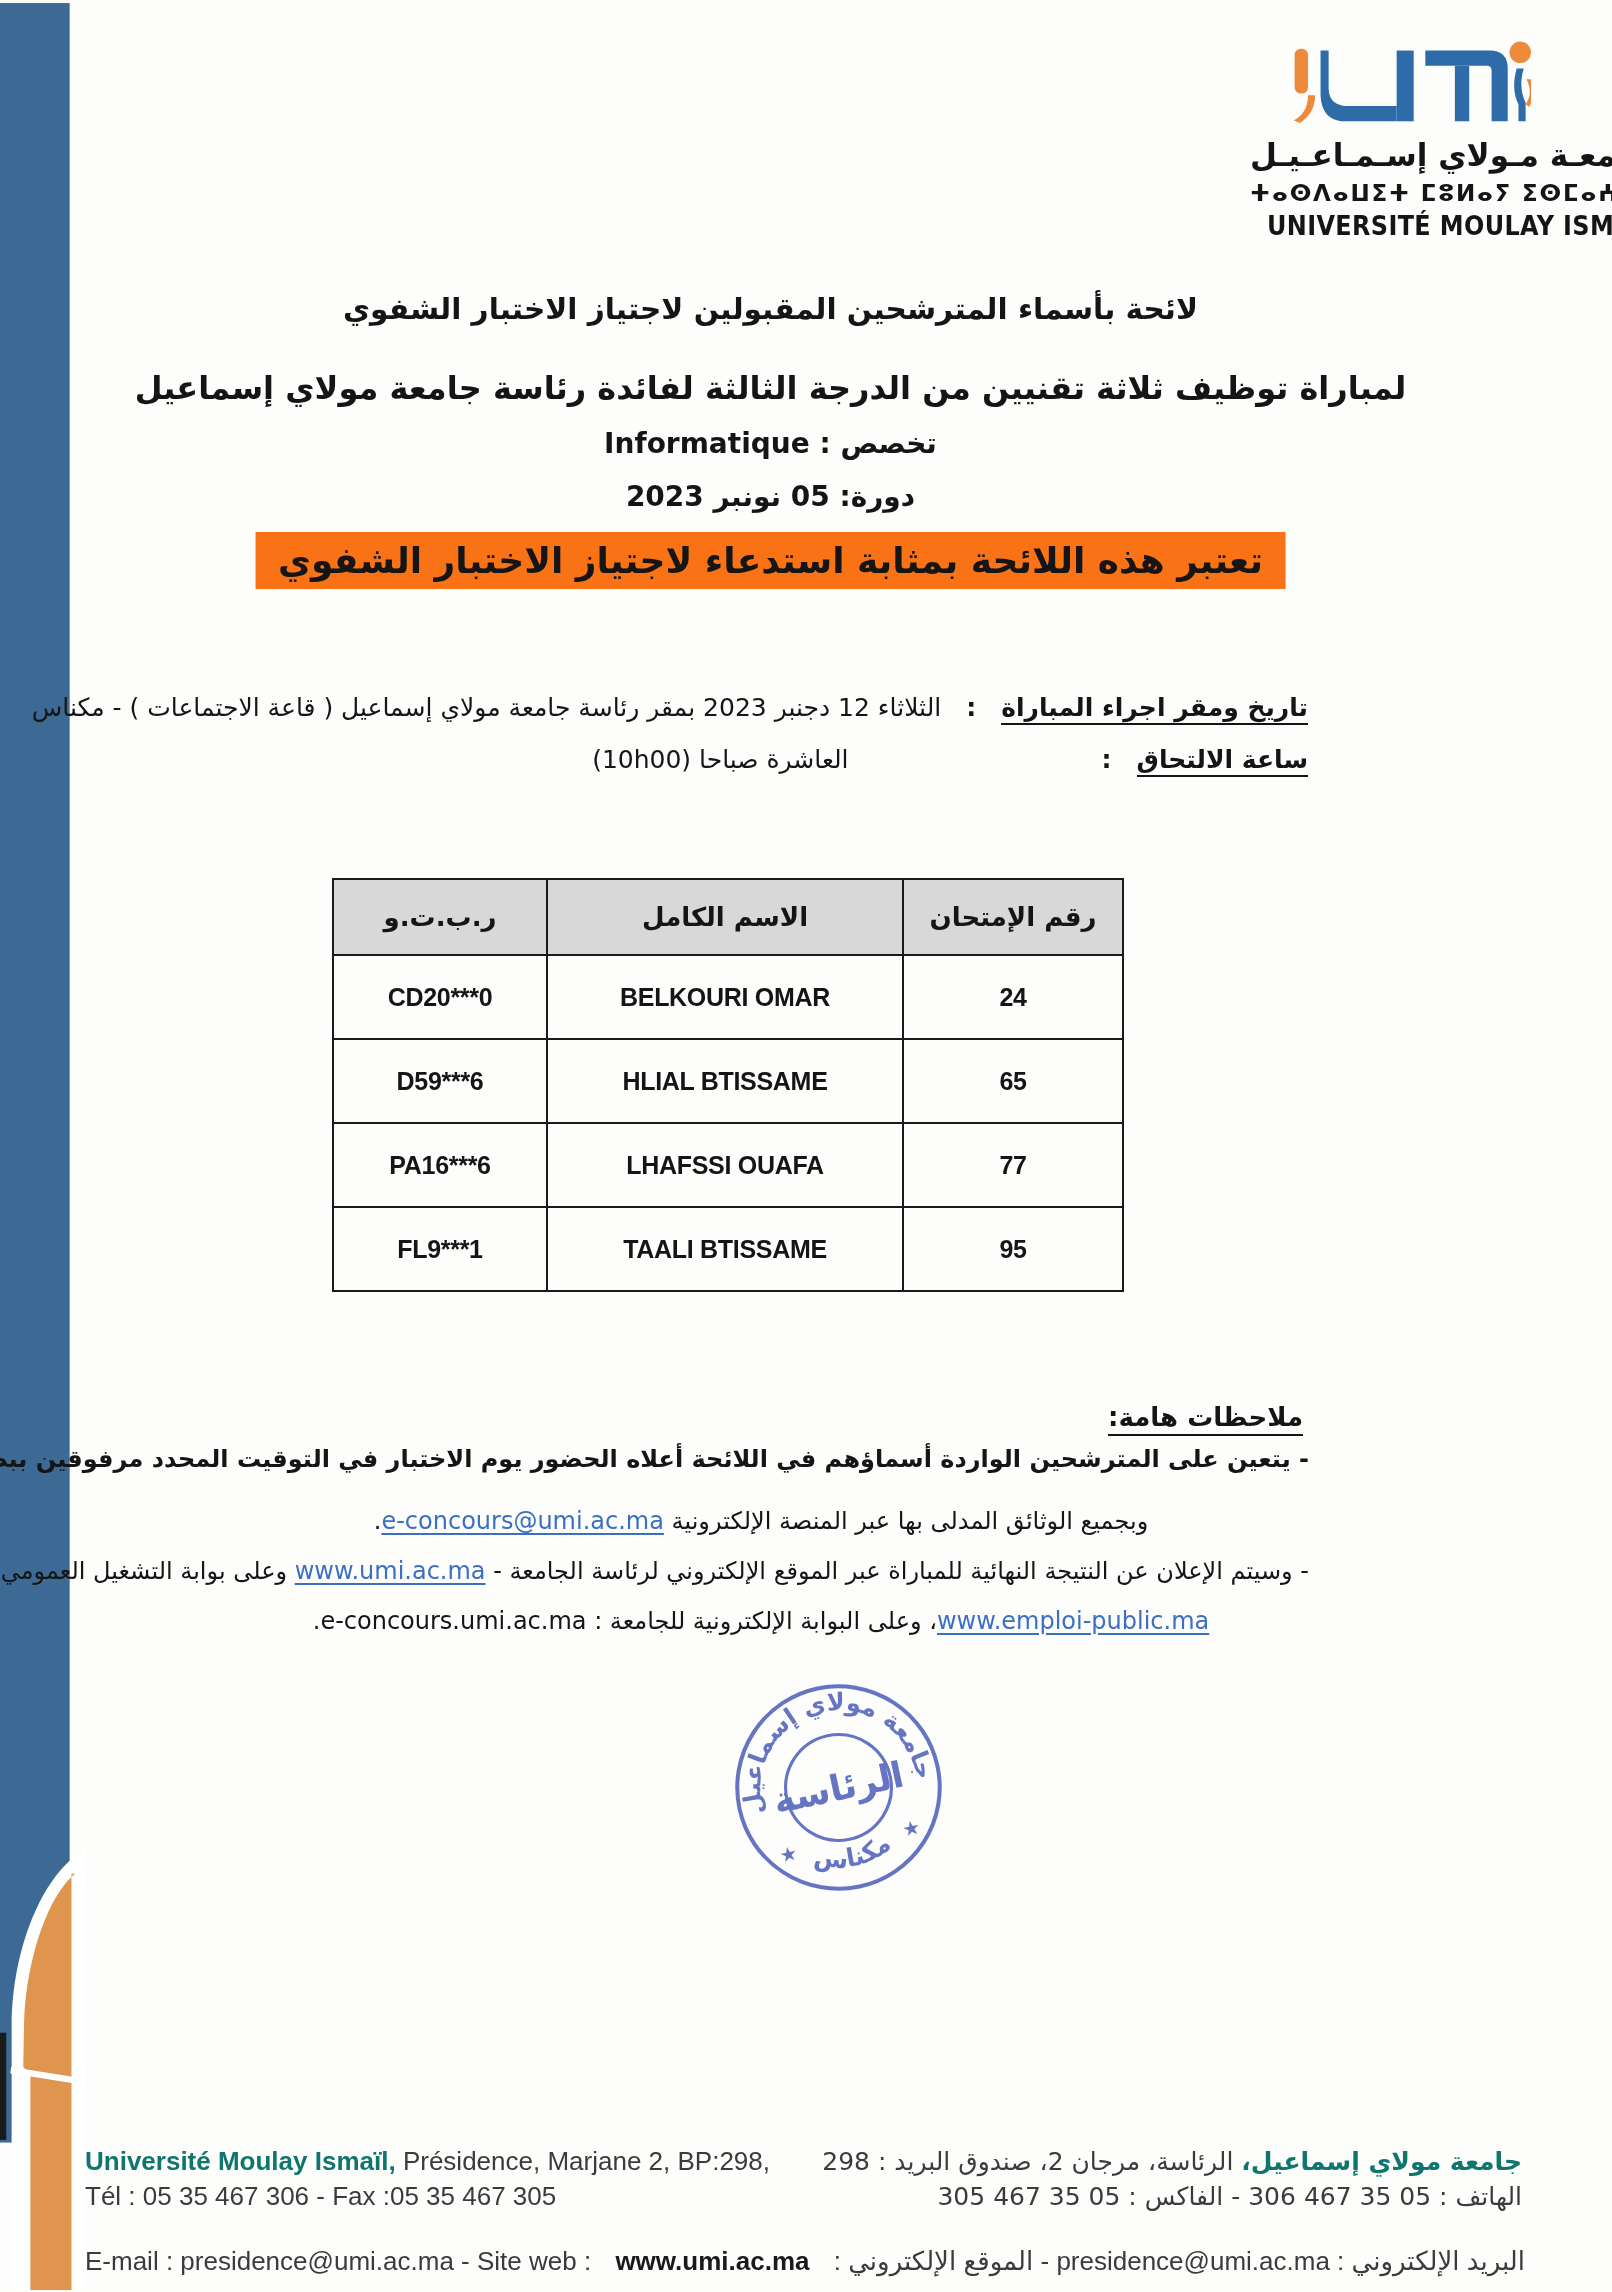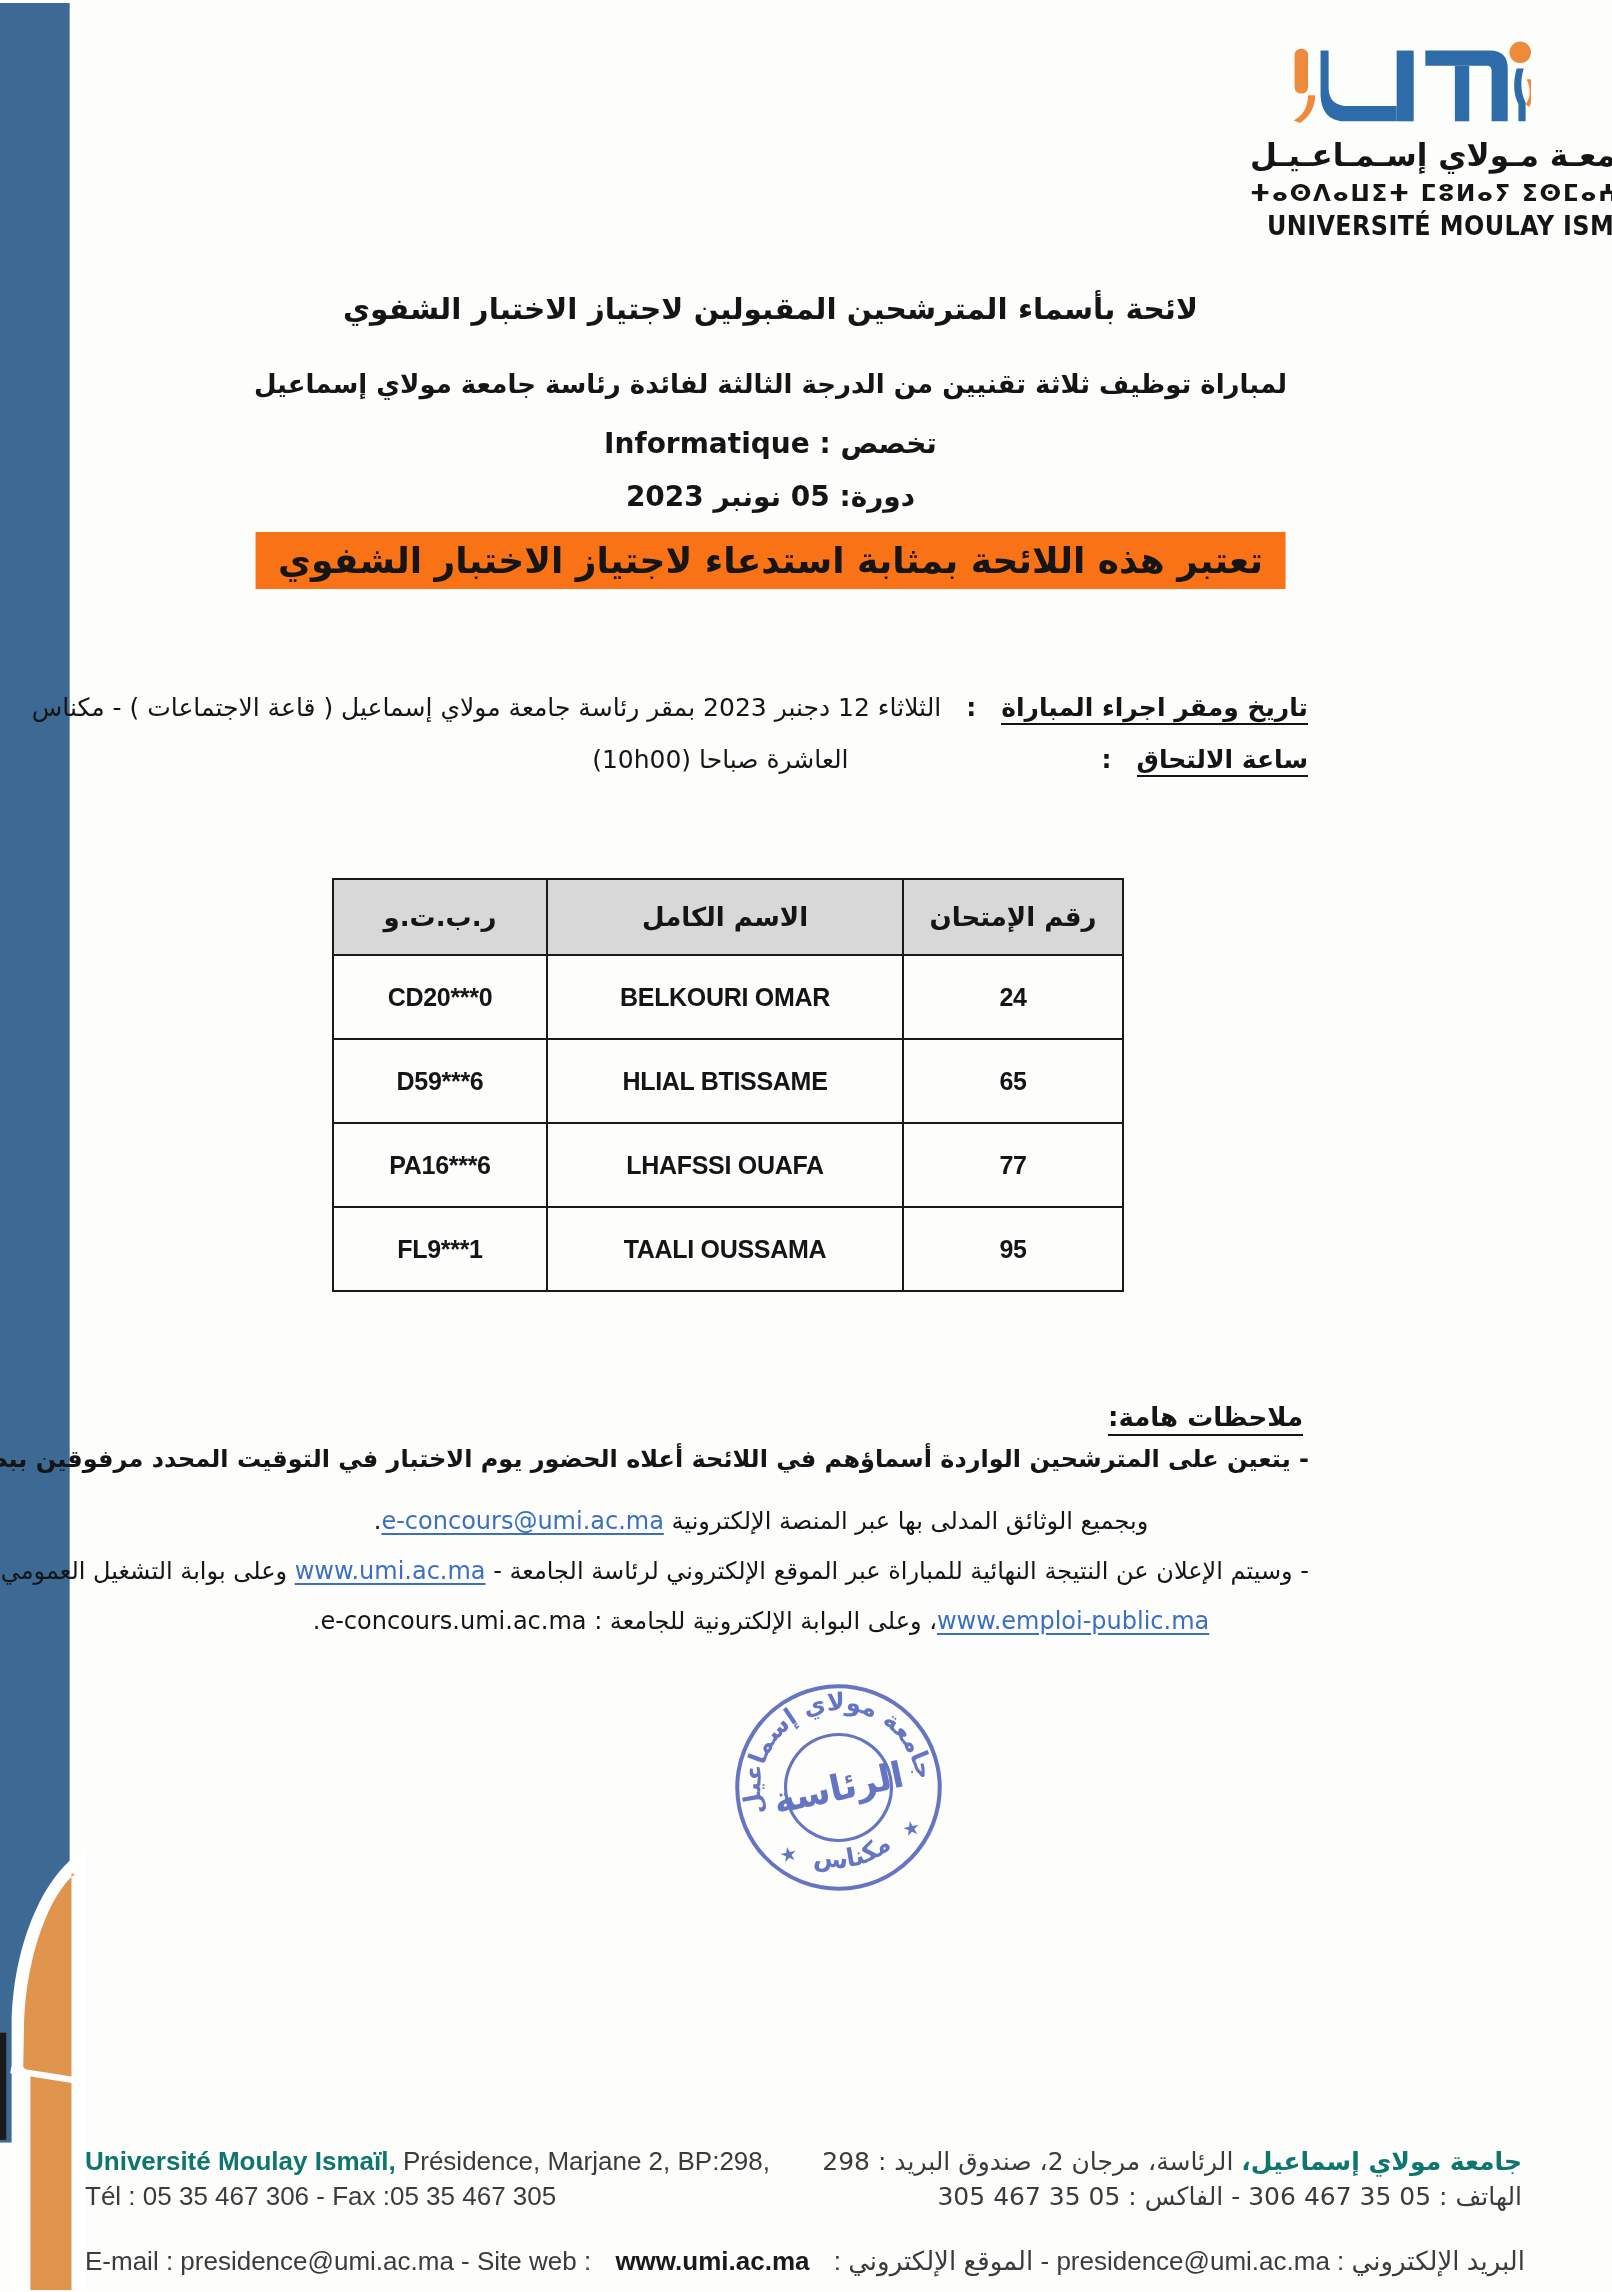--- a/index.html
+++ b/index.html
@@ -13,21 +13,21 @@
   .logo-block{position:absolute;top:38px;left:1250px;width:322px;text-align:center;}
   .logo-graphic{display:block;margin:0 auto 12.5px auto;}
   .logo-ar{font-size:31px;font-weight:bold;letter-spacing:0.9px;white-space:nowrap;}
   .logo-tif{font-size:23px;font-weight:bold;margin-top:7.2px;letter-spacing:1.8px;white-space:nowrap;}
   .logo-fr{font-size:26px;font-weight:bold;margin-top:5.4px;white-space:nowrap;
            display:inline-block;transform:scaleX(.92);transform-origin:center;letter-spacing:0.4px;}
   
   .headings{position:absolute;left:72px;width:1397px;top:0;direction:rtl;text-align:center;}
   .h-line{position:absolute;width:100%;font-weight:bold;white-space:nowrap;}
   .h1{top:292px;font-size:29.6px;}
-  .h2{top:369px;font-size:26px;}
+  .h2{top:369px;font-size:32px;}
   .h3{top:427px;font-size:28px;}
   .h4{top:480px;font-size:28px;}
   .highlight{position:absolute;top:532px;left:50%;transform:translateX(-50%);
     background:#f97316;font-size:36px;font-weight:bold;line-height:57px;height:57px;
     padding:0 23px;white-space:nowrap;}
   
   .exam-info{position:absolute;left:287px;top:693px;width:1021px;direction:rtl;font-size:25px;}
   .info-row{display:flex;align-items:flex-start;margin-bottom:19.7px;}
   .info-label{font-weight:bold;border-bottom:2.2px solid #151515;padding-bottom:1px;white-space:nowrap;}
   .info-colon{margin:0 25px;font-weight:bold;}
@@ -139,21 +139,21 @@
         <td>HLIAL BTISSAME</td>
         <td>D59***6</td>
       </tr>
       <tr>
         <td>77</td>
         <td>LHAFSSI OUAFA</td>
         <td>PA16***6</td>
       </tr>
       <tr>
         <td>95</td>
-        <td>TAALI OUSSAMA</td>
+        <td>TAALI BTISSAME</td>
         <td>FL9***1</td>
       </tr>
     </tbody>
   </table>
 
   <div class="notes-title">ملاحظات هامة:</div>
   <div class="notes">
     <div class="note-line n1">- يتعين على المترشحين الواردة أسماؤهم في اللائحة أعلاه الحضور يوم الاختبار في التوقيت المحدد مرفوقين ببطاقة تعريفهم الوطنية</div>
     <div class="note-line n2">
       <span>وبجميع الوثائق المدلى بها عبر المنصة الإلكترونية </span><span class="doc-link">e-concours@umi.ac.ma</span><span>.</span>

